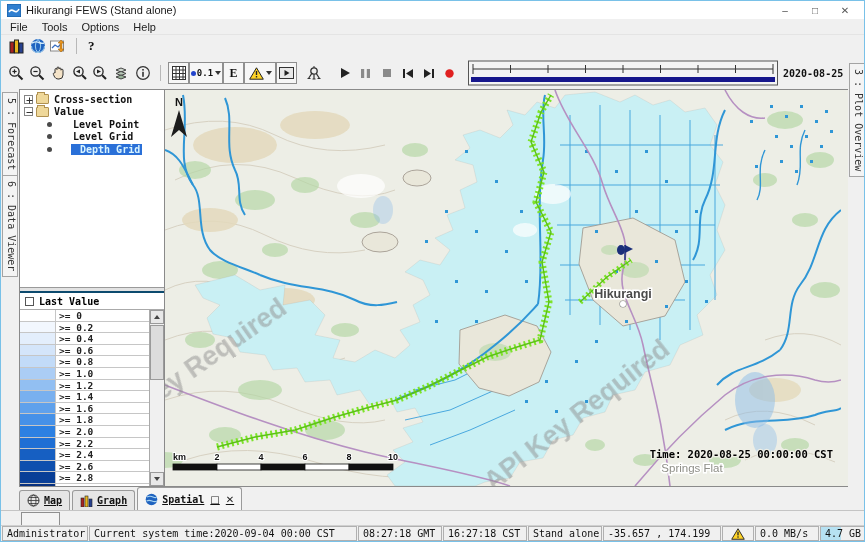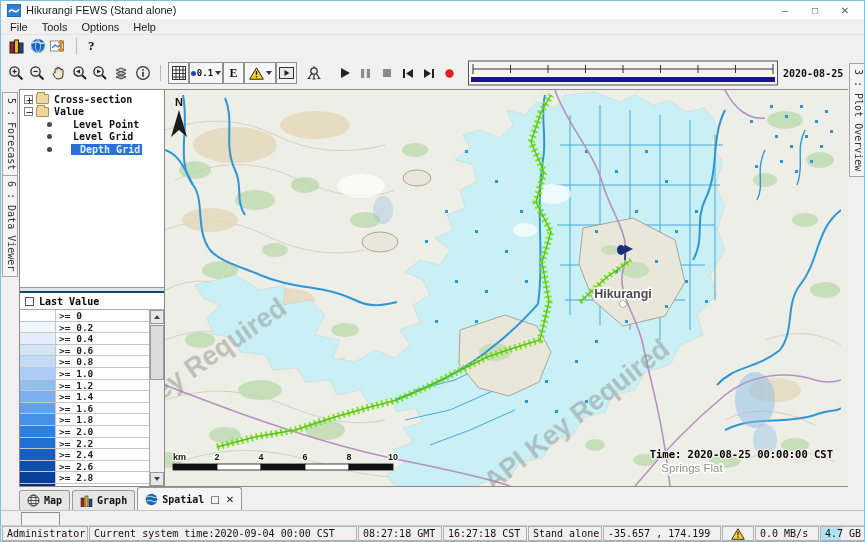--- a/index.html
+++ b/index.html
@@ -61,21 +61,21 @@
   .scroll-arrow.down{bottom:0;}
   .tri-up{width:0;height:0;border-left:3px solid transparent;border-right:3px solid transparent;border-bottom:4px solid #444;}
   .tri-down{width:0;height:0;border-left:3px solid transparent;border-right:3px solid transparent;border-top:4px solid #444;}
   .scroll-thumb{position:absolute;top:15px;left:0;width:14px;height:55px;border:1px solid #9a9a9a;background:#dcdcdc;}
   .map{flex:1;position:relative;background:#edeee6;border-top:1px solid #8a8a8a;border-bottom:1px solid #8a8a8a;overflow:hidden;}
   .map svg{position:absolute;top:0;left:0;}
   
   .btabs{position:absolute;top:486px;left:0;width:865px;height:23px;display:flex;align-items:flex-end;padding-left:18px;background:#f0f0f0;}
   .btab{height:20px;display:flex;align-items:center;gap:4px;padding:0 7px;margin-right:2px;
         border:1px solid #9a9a9a;border-bottom:none;border-radius:3px 3px 0 0;background:#e6e6e6;
-        font:bold 10px "DejaVu Sans Mono",monospace;color:#111;}
+        font:bold 10px "DejaVu Sans Mono",monospace;color:#111;text-decoration:underline;}
   .btab.active{background:#f5f5f5;height:23px;}
   .tab-glyph{font:bold 10px "DejaVu Sans",sans-serif;color:#222;padding-left:2px;}
   
   .logsrow{position:absolute;top:509px;left:0;width:865px;height:17px;background:#f0f0f0;border-top:1px solid #c4c4c4;}
   .logs-btn{position:absolute;left:20px;top:1px;height:15px;padding:12px 7px;border:1px solid #8f8f8f;background:#f3f3f3;
         font:bold 9.5px "DejaVu Sans Mono",monospace;line-height:13px;}
   
   .statusbar{position:absolute;bottom:0;left:0;width:865px;height:16px;display:flex;background:#f0f0f0;border-top:1px solid #d0d0d0;}
   .scell{border:1px solid #b0b0b0;margin-left:1px;font:10px "DejaVu Sans Mono",monospace;color:#111;
          display:flex;align-items:center;padding:0 4px;white-space:nowrap;overflow:hidden;flex:0 0 auto;}

